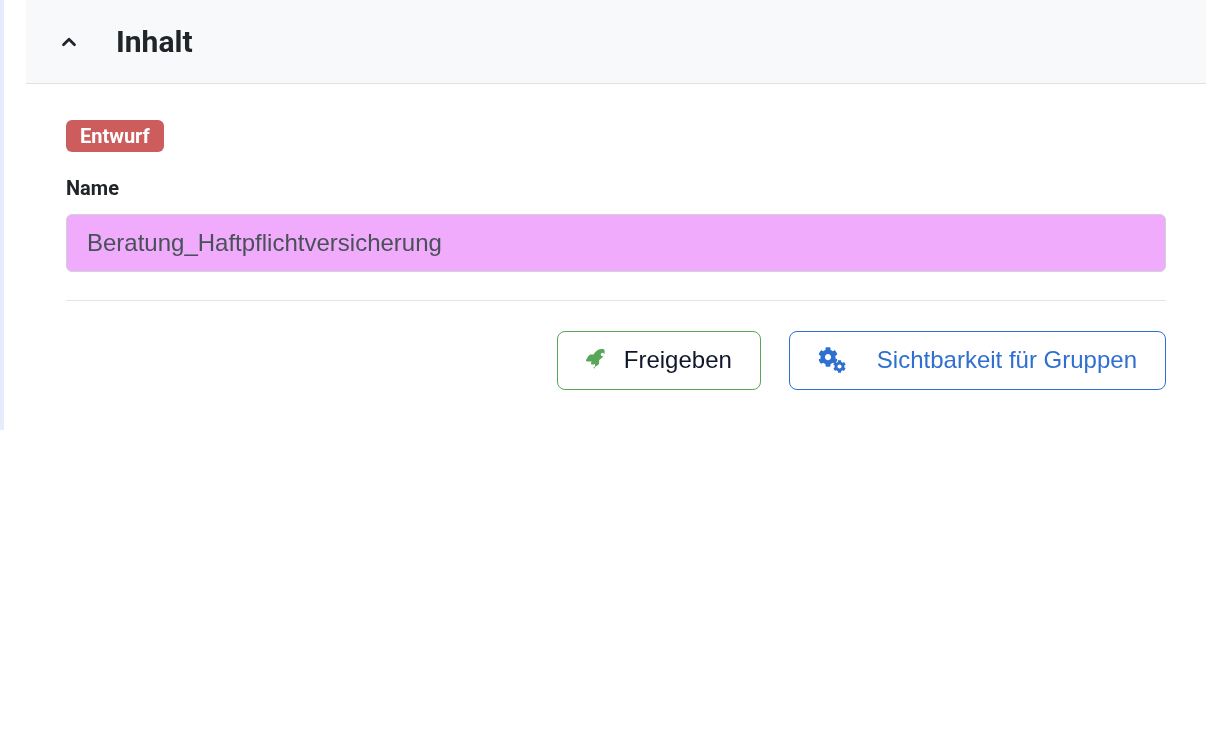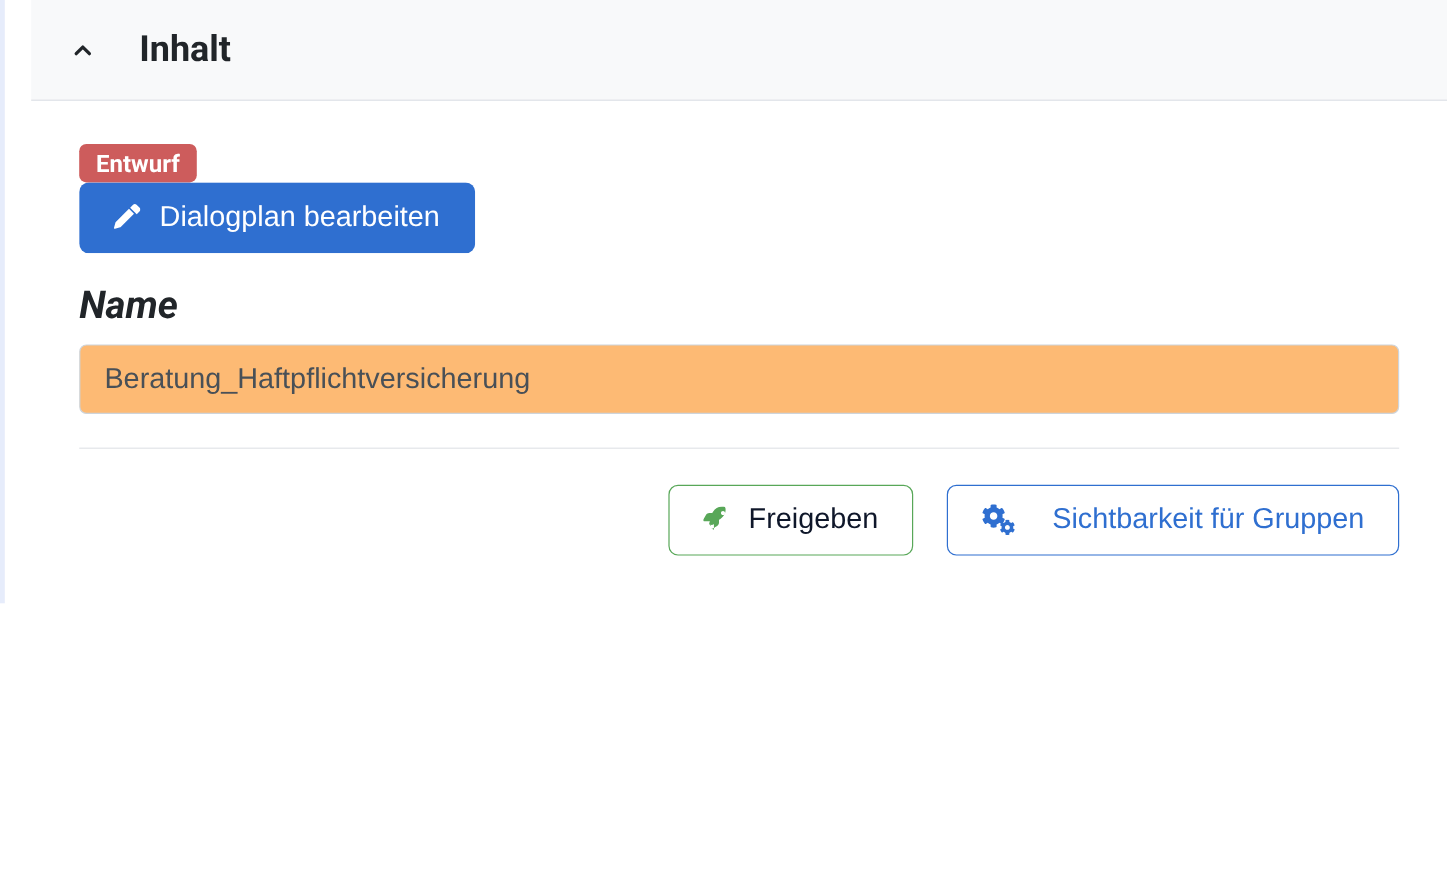--- a/index.html
+++ b/index.html
@@ -37,21 +37,20 @@
     margin: 0;
   }
   .panel-body {
     padding: 36px 40px 40px 40px;
   }
   .top-row {
     display: flex;
     justify-content: space-between;
     align-items: flex-start;
     margin-bottom: 24px;
-    flex-direction: column;
   }
   .badge {
     display: inline-block;
     background: #cd5c5c;
     color: #fff;
     font-weight: 700;
     font-size: 20px;
     padding: 4px 14px;
     border-radius: 6px;
   }
@@ -82,32 +81,31 @@
   .btn-outline-blue {
     border-color: #2f6fd0;
     color: #2f6fd0;
     background: #fff;
     gap: 29px;
   }
   .btn-outline-blue svg { fill: #2f6fd0; }
   .form-group { margin-bottom: 28px; }
   .form-label {
     display: block;
-    font-size: 32px;
+    font-size: 20px;
     font-weight: 700;
     margin-bottom: 14px;
-    font-style: italic;
   }
   .form-control {
     width: 100%;
     font-size: 24px;
     padding: 14px 20px;
     border: 1px solid #ced4da;
     border-radius: 6px;
-    background: #fdba74;
+    background: #f0abfc;
     color: #495057;
   }
   .divider {
     border: none;
     border-top: 1px solid #e1e4e8;
     margin: 20px 0 30px 0;
   }
   .footer-row {
     display: flex;
     justify-content: flex-end;
@@ -125,26 +123,20 @@
       <svg viewBox="0 0 24 24" fill="none" stroke="currentColor" stroke-width="3" stroke-linecap="round" stroke-linejoin="round">
           <polyline points="18 15 12 9 6 15"></polyline>
         </svg>
     </button>
     <h2 class="panel-title">Inhalt</h2>
   </div>
 
   <div class="panel-body">
     <div class="top-row">
       <span class="badge">Entwurf</span>
-      <button class="btn btn-primary">
-        <svg viewBox="0 0 512 512">
-            <path d="M497.9 74.16L437.8 14.07c-18.75-18.75-49.15-18.75-67.9 0l-56.57 56.57 128 128 56.57-56.57C516.7 123.3 516.7 92.91 497.9 74.16zM290.8 93.23L34.24 349.8c-2.828 2.828-4.891 6.359-5.984 10.24l-28.12 100.4c-3.422 12.2 7.766 23.39 19.97 19.97l100.4-28.12c3.883-1.094 7.414-3.156 10.24-5.984l256.6-256.6L290.8 93.23z"></path>
-          </svg>
-        <span>Dialogplan bearbeiten</span>
-      </button>
     </div>
 
     <div class="form-group">
       <label class="form-label">Name</label>
       <input type="text" class="form-control" value="Beratung_Haftpflichtversicherung" style="">
     </div>
 
     <div class="form-group">
     </div>
 

